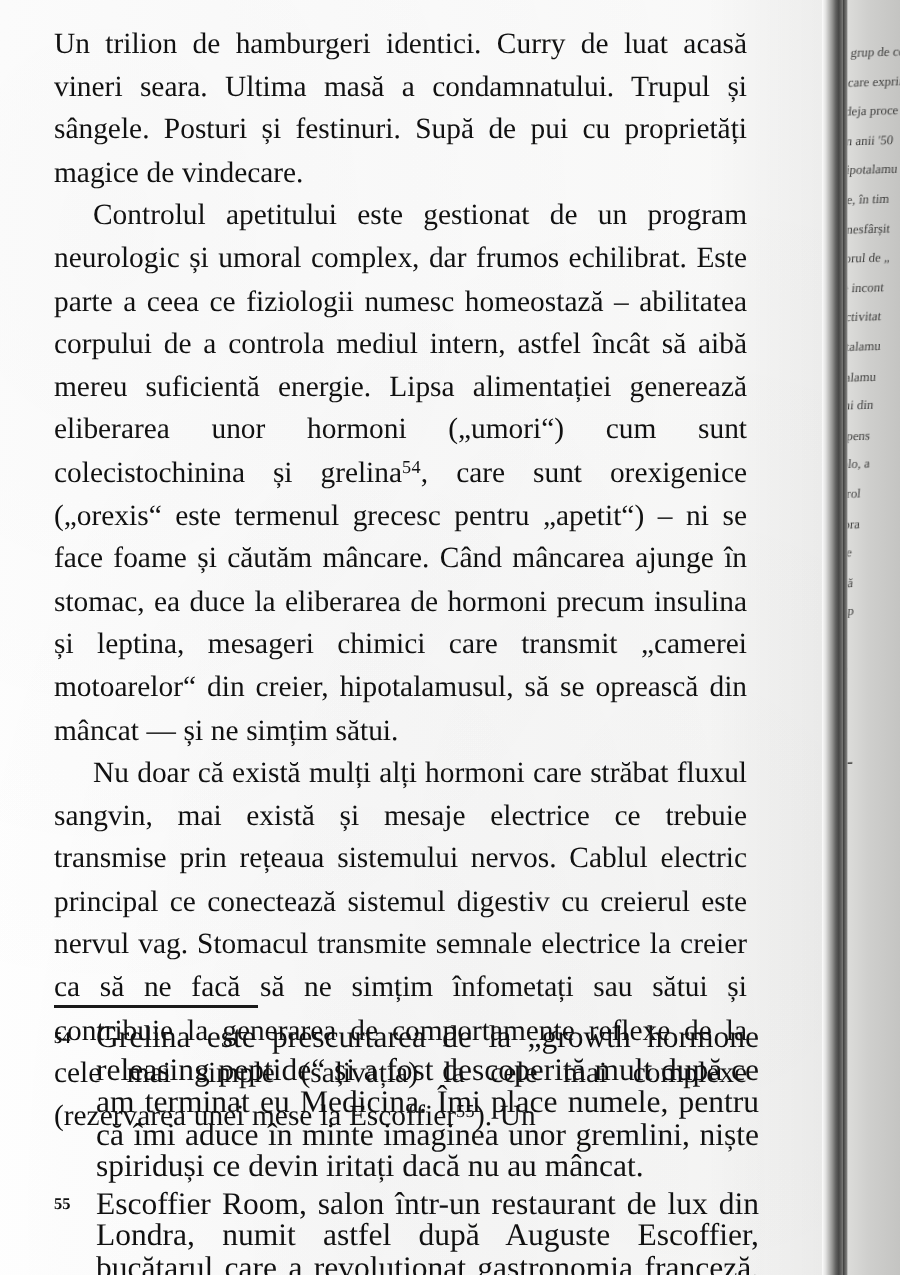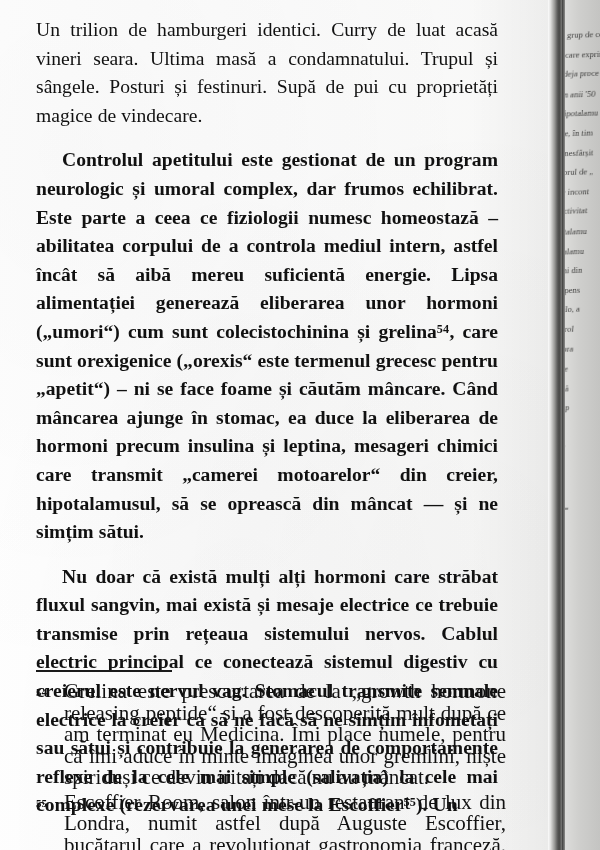--- a/index.html
+++ b/index.html
@@ -45,22 +45,21 @@
     text-align: justify;
     text-justify: inter-word;
     letter-spacing: 0.0px;
     word-spacing: 0.2px;
     hyphens: none;
   }
   .body-text p.indent {
     text-indent: 26px;
   }
   .body-text p + p {
-    margin-top: 16px;
-    font-weight: bold;
+    margin-top: 0px;
   }
 
   sup.fnref {
     font-size: 0.62em;
     vertical-align: 0.45em;
     line-height: 0;
     letter-spacing: 0.2px;
   }
 
   

